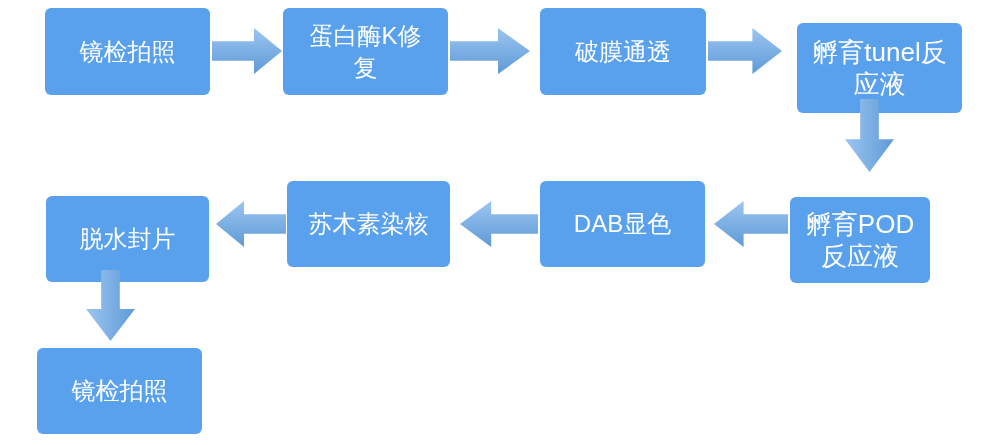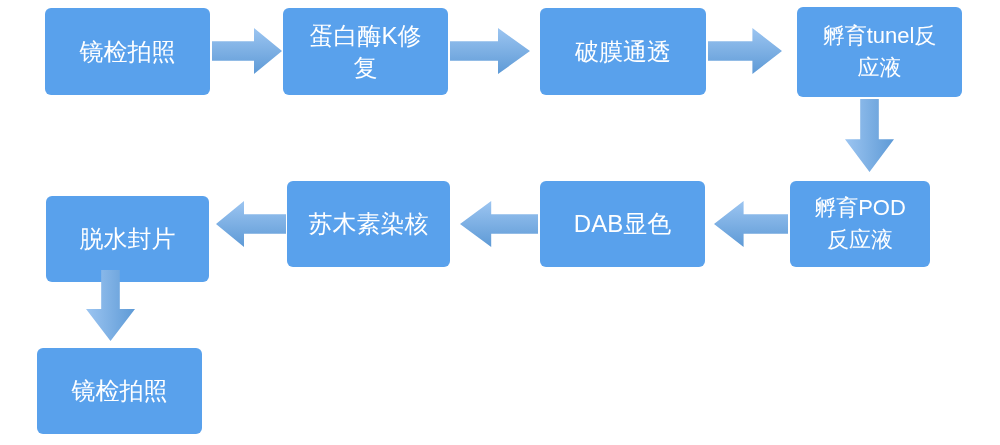--- a/index.html
+++ b/index.html
@@ -23,22 +23,23 @@
     display: flex;
     align-items: center;
     justify-content: center;
     text-align: center;
     font-size: 24px;
     line-height: 32px;
     padding: 0 15px;
     box-sizing: border-box;
   }
   .node.small {
-    font-size: 22px;
+    font-size: 26px;
     line-height: 32px;
+    margin-top: 16px;
   }
   .arrow {
     position: absolute;
     background: linear-gradient(180deg, var(--arrow-light, #9CC5F1) 0%, var(--arrow-dark, #5E9AD6) 100%);
   }
   .arrow.right {
     clip-path: polygon(0% 29%, 60% 29%, 60% 0%, 100% 50%, 60% 100%, 60% 71%, 0% 71%);
   }
   .arrow.left {
     clip-path: polygon(100% 29%, 40% 29%, 40% 0%, 0% 50%, 40% 100%, 40% 71%, 100% 71%);

